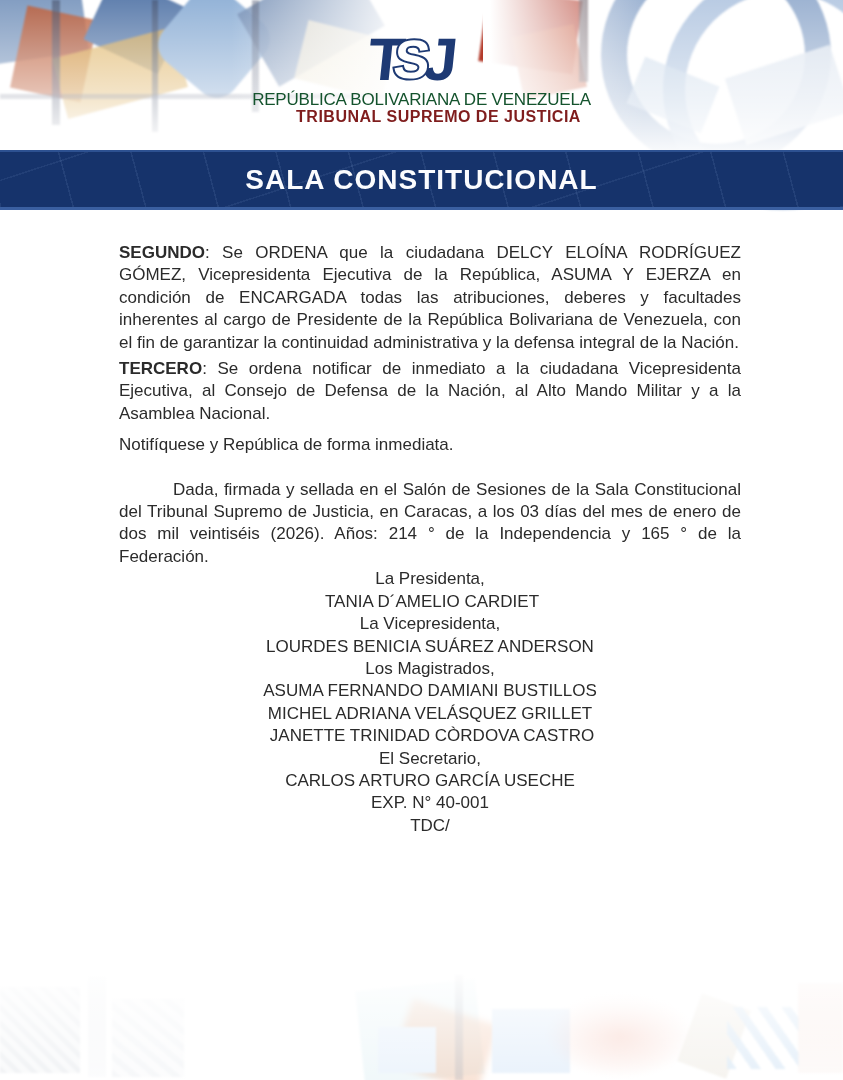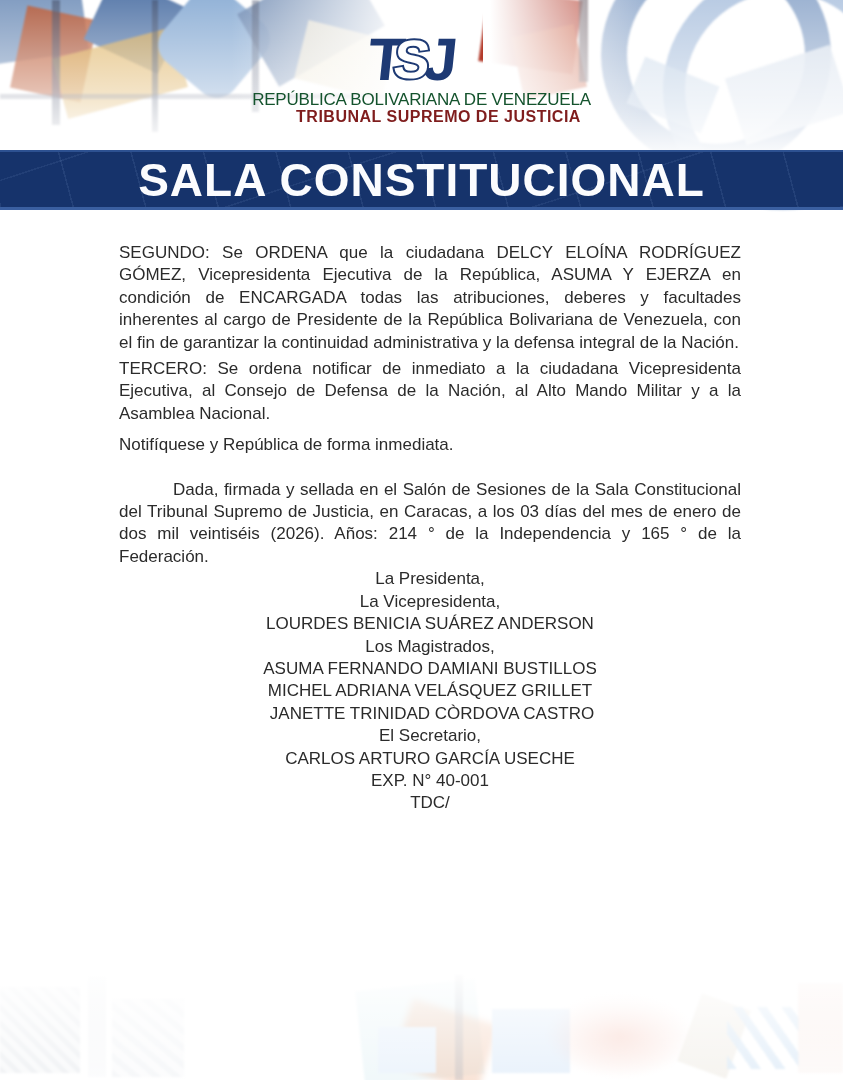--- a/index.html
+++ b/index.html
@@ -58,28 +58,28 @@
     background:
       repeating-linear-gradient(75deg, rgba(120,150,200,0.14) 0 1.5px, transparent 1.5px 70px),
       repeating-linear-gradient(-18deg, rgba(120,150,200,0.12) 0 1.5px, transparent 1.5px 95px),
       #16336b;
     border-top: 2px solid #2d5191;
     border-bottom: 3px solid #3a5fa0;
     box-sizing: border-box;
     display: flex; align-items: center; justify-content: center;
   }
   .banner-title {
-    color: #fbfcfe; font-size: 46px; font-weight: 700; letter-spacing: 1px;
+    color: #fbfcfe; font-size: 28px; font-weight: 700; letter-spacing: 1px;
     line-height: 1;
   }
 
   
   .doc { position: absolute; left: 119px; top: 242px; width: 622px; }
   .doc p { margin: 0; font-size: 17px; line-height: 22.4px; text-align: justify; }
-  .doc p b { font-weight: 400; }
+  .doc p b { font-weight: 700; }
   .p-tercero { margin-top: 4px !important; }
   .p-notifiquese { margin-top: 9px !important; text-align: left !important; }
   .p-dada { margin-top: 22px !important; text-indent: 54px; }
 
   .sig { margin: 0; font-size: 16.5px; line-height: 22px; }
   .sig.left { text-align: center; }
   .sig.right { text-align: center; }
   .sig.center { text-align: center; }
   .m-presidenta { margin-top: 32px; }
   .m-tania { margin-top: 8px; padding-left: 4px; }
@@ -164,20 +164,21 @@
 
     <p class="p-segundo"><b>SEGUNDO</b><span>: Se ORDENA que la ciudadana DELCY ELOÍNA RODRÍGUEZ GÓMEZ, Vicepresidenta Ejecutiva de la República, ASUMA Y EJERZA en condición de ENCARGADA todas las atribuciones, deberes y facultades inherentes al cargo de Presidente de la República Bolivariana de Venezuela, con el fin de garantizar la continuidad administrativa y la defensa integral de la Nación.</span></p>
 
     <p class="p-tercero"><b>TERCERO</b><span>: Se ordena notificar de inmediato a la ciudadana Vicepresidenta Ejecutiva, al Consejo de Defensa de la Nación, al Alto Mando Militar y a la Asamblea Nacional.</span></p>
 
     <p class="p-notifiquese">Notifíquese y República de forma inmediata.</p>
 
     <p class="p-dada">Dada, firmada y sellada en el Salón de Sesiones de la Sala Constitucional del Tribunal Supremo de Justicia, en Caracas, a los 03 días del mes de enero de dos mil veintiséis (2026). Años: 214 ° de la Independencia y 165 ° de la Federación.</p>
 
     <p class="sig left m-presidenta">La Presidenta,</p>
+    <p class="sig left m-tania">TANIA D´AMELIO CARDIET</p>
 
     <p class="sig right m-vice">La Vicepresidenta,</p>
     <p class="sig right m-lourdes">LOURDES BENICIA SUÁREZ ANDERSON</p>
 
     <p class="sig center m-magistrados">Los Magistrados,</p>
     <p class="sig left m-luis">ASUMA FERNANDO DAMIANI BUSTILLOS</p>
     <p class="sig right m-michel">MICHEL ADRIANA VELÁSQUEZ GRILLET</p>
     <p class="sig left m-janette">JANETTE TRINIDAD CÒRDOVA CASTRO</p>
 
     <p class="sig center m-secretario">El Secretario,</p>

